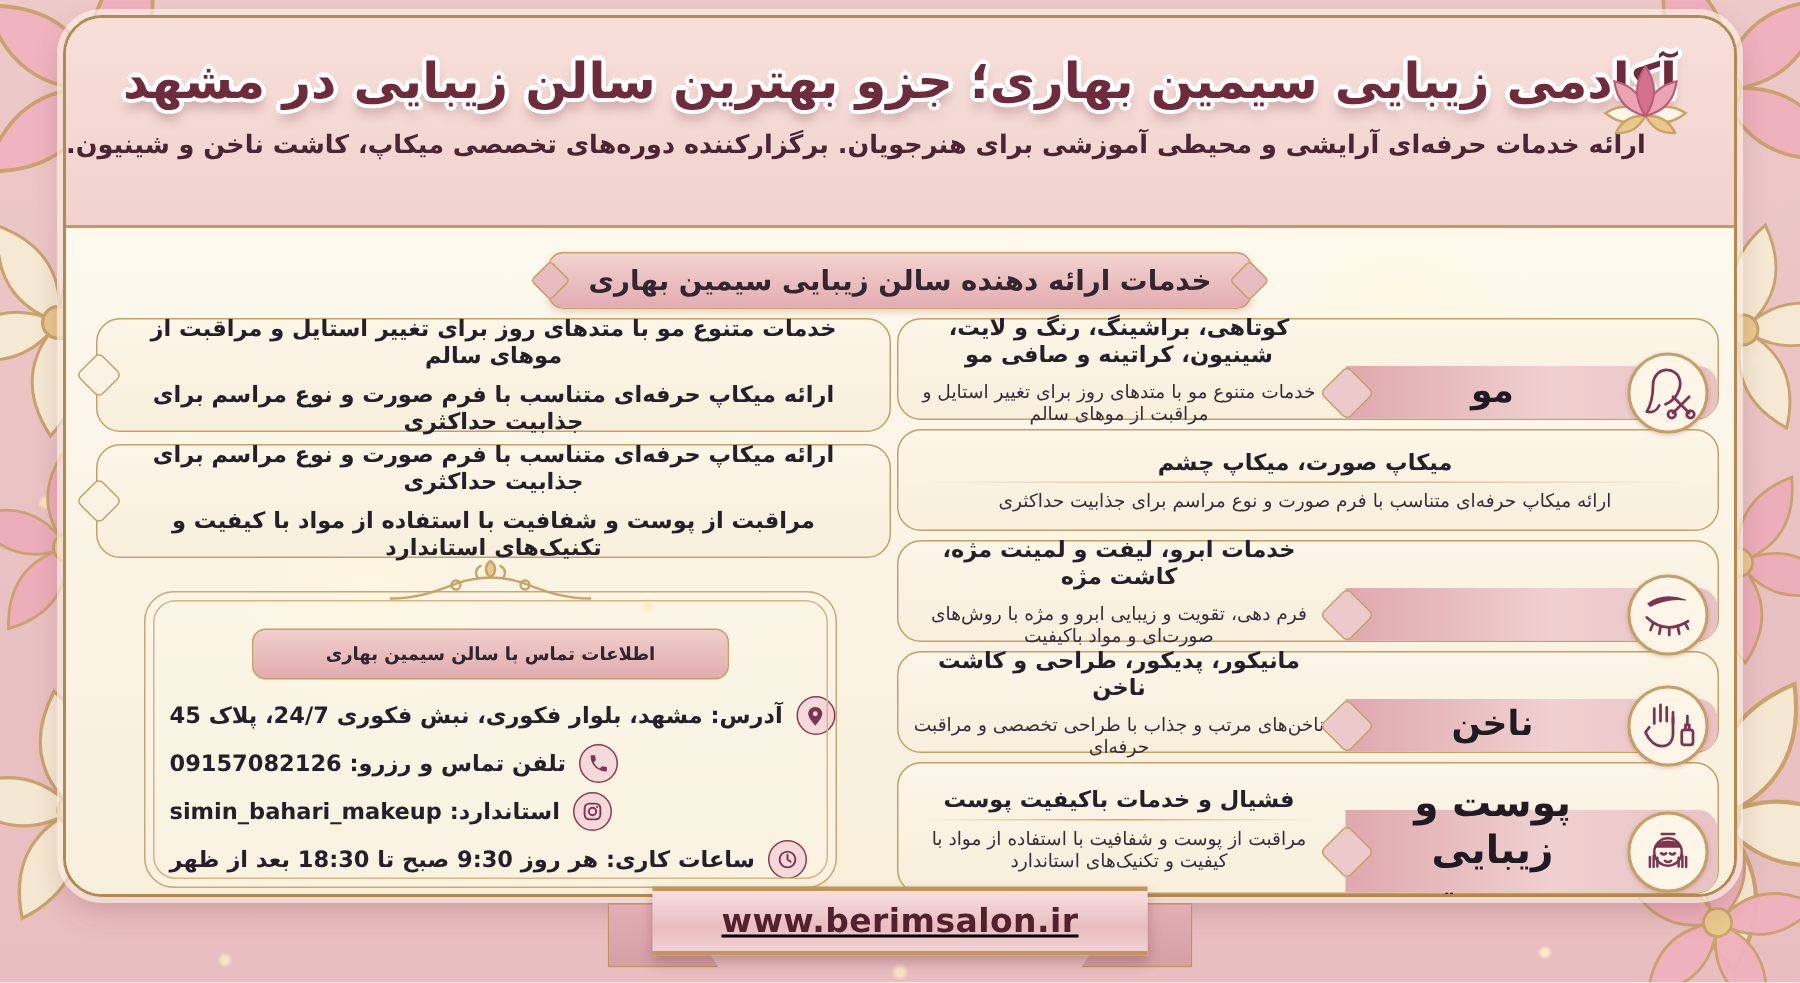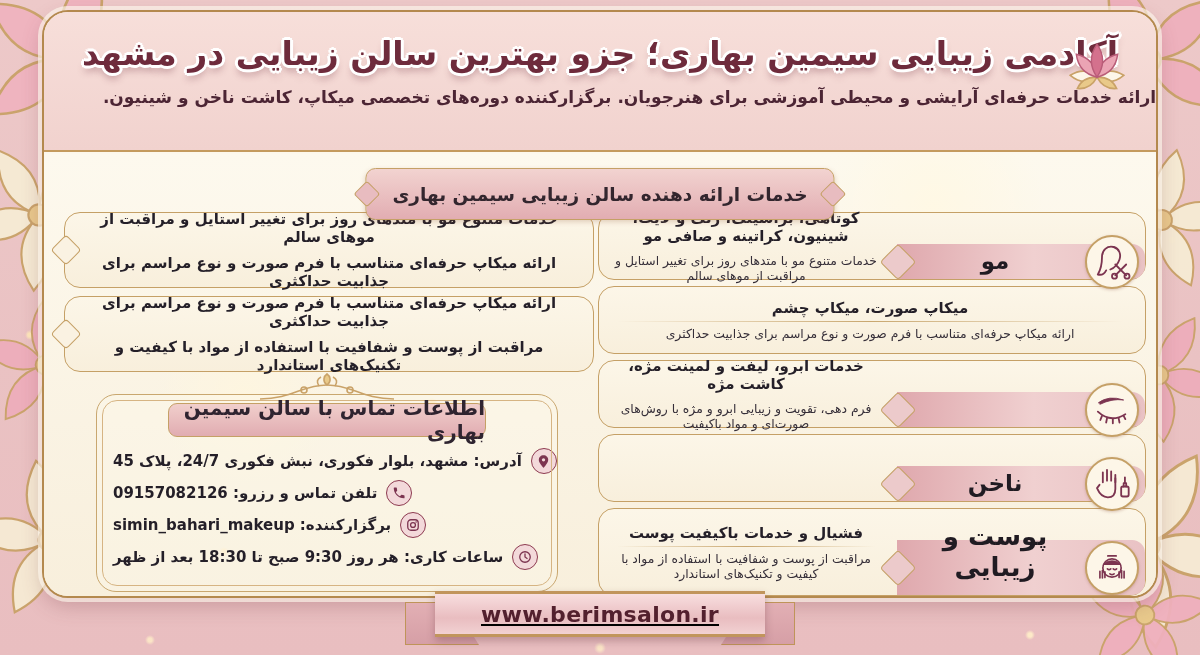--- a/index.html
+++ b/index.html
@@ -19,35 +19,35 @@
 
   
   .card{ position:absolute; left:42px; right:42px; top:10px; bottom:57px; z-index:1;
     border:2.5px solid #b4894e; border-radius:26px; overflow:hidden; background:#fdf8ec;
     box-shadow:0 0 0 4px rgba(253,247,236,.65), 0 8px 20px rgba(120,60,70,.28); }
 
   .card-header{ position:relative; height:140px; border-bottom:2px solid #c49a5e; padding-top:22px;
     background:linear-gradient(180deg,#f7dfda,#f1d2ce); }
   .main-title{ text-align:center; font-size:33px; font-weight:bold; color:#6e2b3c; letter-spacing:-.5px;
     text-shadow:-2px -2px 0 #fff,2px -2px 0 #fff,-2px 2px 0 #fff,2px 2px 0 #fff,0 -3px 0 #fff,0 3px 0 #fff,-3px 0 0 #fff,3px 0 0 #fff,0 6px 7px rgba(110,43,60,.35); }
-  .sub-title{ margin-top:14px; text-align:right; font-size:17px; font-weight:bold; color:#4c2534; }
+  .sub-title{ margin-top:14px; text-align:left; font-size:17px; font-weight:bold; color:#4c2534; }
   .logo{ position:absolute; top:26px; left:auto; right:26px; width:66px; height:66px; }
 
   .card-body{ position:absolute; top:142px; left:0; right:0; bottom:0;
     background:
       radial-gradient(circle at 80% 12%, rgba(255,248,228,.95), rgba(255,248,228,0) 110px),
       radial-gradient(circle at 18% 55%, rgba(255,246,222,.8), rgba(255,246,222,0) 90px),
       radial-gradient(circle at 388px 250px, #ffe9b8 0 2px, rgba(255,233,184,0) 6px),
       radial-gradient(circle at 560px 118px, #ffeecb 0 2px, rgba(255,238,203,0) 6px),
       radial-gradient(circle at 180px 398px, #ffeecb 0 2px, rgba(255,238,203,0) 5px),
       linear-gradient(180deg,#fdf9ee,#f8efdc); }
 
   
   .services-banner{ position:absolute; top:14px; left:50%; transform:translateX(-50%); z-index:2;
-    min-width:444px; height:52px; padding:0 26px; display:flex; align-items:center; justify-content:center;
+    min-width:444px; height:38px; padding:0 26px; display:flex; align-items:center; justify-content:center;
     background:linear-gradient(180deg,#f2d3d0,#e2adb2); border:1.6px solid #c5a066; border-radius:10px;
     font-size:18.5px; font-weight:bold; color:#33262e; box-shadow:0 2px 5px rgba(150,90,60,.25); }
   .services-banner::before,.services-banner::after{ content:''; position:absolute; top:50%; width:17px; height:17px;
     background:#e8bcc0; border:1.5px solid #c5a066; border-radius:3px; z-index:-1; }
   .services-banner::before{ right:-9px; transform:translateY(-50%) rotate(45deg); }
   .services-banner::after{ left:-9px; transform:translateY(-50%) rotate(45deg); }
 
   
   .services-col{ position:absolute; top:58px; right:10px; width:548px; }
   .service-row{ position:relative; display:flex; align-items:stretch; height:68px; margin-bottom:6px;
@@ -75,24 +75,24 @@
     background:linear-gradient(180deg,#fcf6e8,#f8efdc); border:1.6px solid #c5a066; border-radius:16px; }
   .highlight-box::after{ content:''; position:absolute; left:-10px; top:50%; width:20px; height:20px;
     transform:translateY(-50%) rotate(45deg); background:#faf2e2; border:1.6px solid #c5a066; border-radius:4px; }
   .highlight-line{ font-size:15px; font-weight:bold; color:#241f28; }
 
   
   .contact-box{ position:absolute; left:52px; top:240px; width:462px; height:198px;
     border:1.4px solid #c9a76f; border-radius:20px; background:rgba(253,248,236,.35); }
   .contact-box::before{ content:''; position:absolute; inset:5px; border:1px solid #d6b483; border-radius:15px; pointer-events:none; }
   .flourish{ position:absolute; top:-22px; left:50%; transform:translateX(-50%); }
-  .contact-pill{ position:relative; margin:8px auto 4px; width:318px; height:34px;
+  .contact-pill{ position:relative; margin:24px auto 4px; width:318px; height:34px;
     display:flex; align-items:center; justify-content:center;
     background:linear-gradient(180deg,#f1cfcc,#e1acb1); border:1.5px solid #c5a066; border-radius:9px;
-    font-size:20px; font-weight:bold; color:#2f2430; }
+    font-size:12px; font-weight:bold; color:#2f2430; }
   .contact-pill::before,.contact-pill::after{ content:''; position:absolute; top:50%; width:14px; height:14px;
     background:#e8bcc0; border:1.4px solid #c5a066; border-radius:3px; z-index:-1; }
   .contact-pill::before{ right:-7px; transform:translateY(-50%) rotate(45deg); }
   .contact-pill::after{ left:-7px; transform:translateY(-50%) rotate(45deg); }
   .contact-rows{ padding:4px 30px 0 16px; }
   .contact-row{ display:flex; align-items:center; gap:9px; height:32px;justify-content:flex-end; }
   .c-ico{ width:26px; height:26px; flex:none; border-radius:50%; background:#f3d9da; border:1.4px solid #8d3a50;
     display:flex; align-items:center; justify-content:center; }
   .contact-text{ font-size:15px; font-weight:bold; color:#241f28; white-space:nowrap; }
 
@@ -233,20 +233,25 @@
           <div class="service-banner">
             <div class="icon-circle">
               <svg width="40" height="40" viewBox="0 0 48 48" fill="none" stroke="#7c3450" stroke-width="2.2" stroke-linecap="round" stroke-linejoin="round">
                 <path d="M9 25l-3 4c3 7 8 11 13 11 6 0 9-4 9-10V17"></path>
                 <path d="M13 22V10M18 20V7M23 20V9M28 22V13"></path>
                 <rect x="35" y="27" width="9" height="12" rx="2"></rect>
                 <path d="M38 27v-4h3v4M39.5 23v-7"></path>
               </svg>
             </div>
             <div class="service-title">ناخن</div>
+          </div>
+          <div class="service-text">
+            <div class="service-headline">مانیکور، پدیکور، طراحی و کاشت ناخن</div>
+            <div class="gold-divider"></div>
+            <div class="service-desc">ناخن‌های مرتب و جذاب با طراحی تخصصی و مراقبت حرفه‌ای</div>
           </div>
         </div>
 
         <div class="service-row tall">
           <div class="service-banner">
             <div class="icon-circle">
               <svg width="40" height="40" viewBox="0 0 48 48" fill="none" stroke="#7c3450" stroke-width="2" stroke-linecap="round" stroke-linejoin="round">
                 <circle cx="24" cy="24" r="11"></circle>
                 <path d="M13.5 20.5c3.5-7 17.5-7 21 0" fill="#7c3450" stroke-width="1"></path>
                 <path d="M19 9.5h10"></path>
@@ -305,21 +310,21 @@
             <span class="contact-text">تلفن تماس و رزرو: 09157082126</span>
           </div>
           <div class="contact-row">
             <span class="c-ico">
               <svg width="14" height="14" viewBox="0 0 24 24" fill="none" stroke="#7c3450" stroke-width="2.2">
                   <rect x="3" y="3" width="18" height="18" rx="5.5"></rect>
                   <circle cx="12" cy="12" r="4.2"></circle>
                   <circle cx="17.3" cy="6.7" r="1.3" fill="#7c3450" stroke="none"></circle>
                 </svg>
             </span>
-            <span class="contact-text">برگزارکننده: simin_bahari_makeup</span>
+            <span class="contact-text">استاندارد: simin_bahari_makeup</span>
           </div>
           <div class="contact-row">
             <span class="c-ico">
               <svg width="14" height="14" viewBox="0 0 24 24" fill="none" stroke="#7c3450" stroke-width="2.2" stroke-linecap="round">
                   <circle cx="12" cy="12" r="9"></circle>
                   <path d="M12 6.5V12l3.6 2.5"></path>
                 </svg>
             </span>
             <span class="contact-text">ساعات کاری: هر روز 9:30 صبح تا 18:30 بعد از ظهر</span>
           </div>

